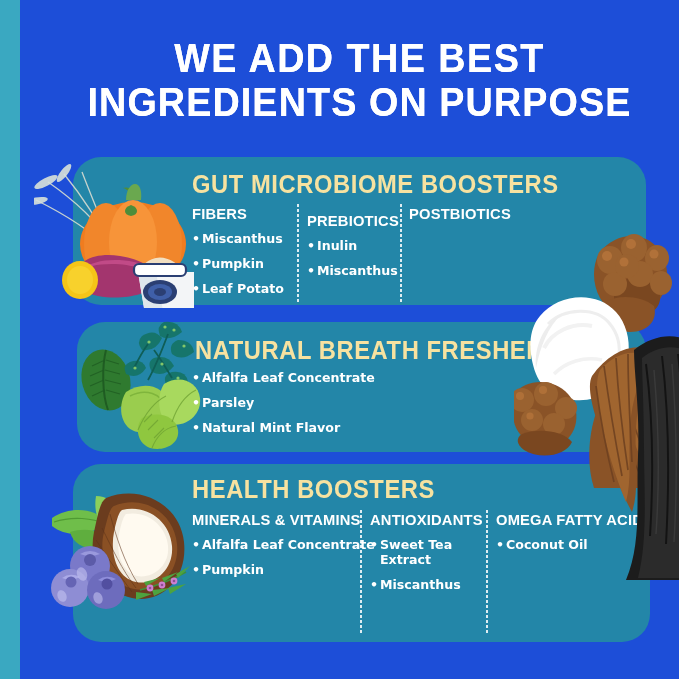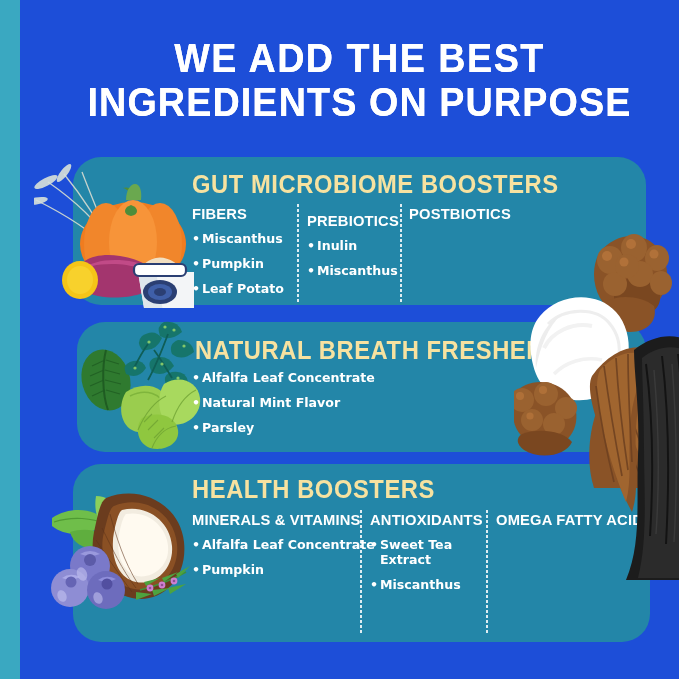--- a/index.html
+++ b/index.html
@@ -210,22 +210,22 @@
           <path d="M86 120 L96 110"></path>
       </g>
     </g>
   </svg>
 
   <div class="card-title" id="c2title">NATURAL BREATH FRESHENERS</div>
 
   <div class="col" style="left:172px;top:370px;width:260px;">
     <ul class="bullets wide">
       <li>Alfalfa Leaf Concentrate</li>
+      <li>Parsley</li>
       <li>Natural Mint Flavor</li>
-      <li>Parsley</li>
     </ul>
   </div>
 
   <div class="card" id="card3"></div>
 
   <svg class="art" style="left:24px;top:470px;" width="160" height="150" viewBox="0 0 160 150">
 
     <g>
       <path d="M8 48 C26 36 52 38 62 52 C50 66 22 68 8 56 Z" fill="#6fbe4a"></path>
       <path d="M10 52 C28 46 50 48 60 54" stroke="#4f9a32" stroke-width="1.2" fill="none"></path>
@@ -300,20 +300,23 @@
     <div class="col-head">ANTIOXIDANTS</div>
     <ul class="bullets">
       <li>Sweet Tea Extract</li>
       <li>Miscanthus</li>
     </ul>
   </div>
   <div class="vdiv" style="left:466px;top:509px;height:126px;"></div>
 
   <div class="col" style="left:476px;top:511px;width:150px;">
     <div class="col-head">OMEGA FATTY ACIDS</div>
+    <ul class="bullets wide">
+      <li>Coconut Oil</li>
+    </ul>
   </div>
 
   <svg class="art" style="left:494px;top:228px;" width="185" height="260" viewBox="0 0 185 260">
 
     <path d="M96 160 C118 140 146 148 158 178 C170 210 160 248 140 260 L80 260 C70 230 76 182 96 160 Z" fill="#8a5327"></path>
     <g fill="#a0652f">
       <path d="M104 168 C120 154 140 160 150 182 C158 202 152 236 136 252 C126 226 110 196 104 168 Z"></path>
     </g>
     <g stroke="#6d4020" stroke-width="1.6" fill="none" opacity=".8">
       <path d="M100 180 C108 206 118 232 130 254"></path>

